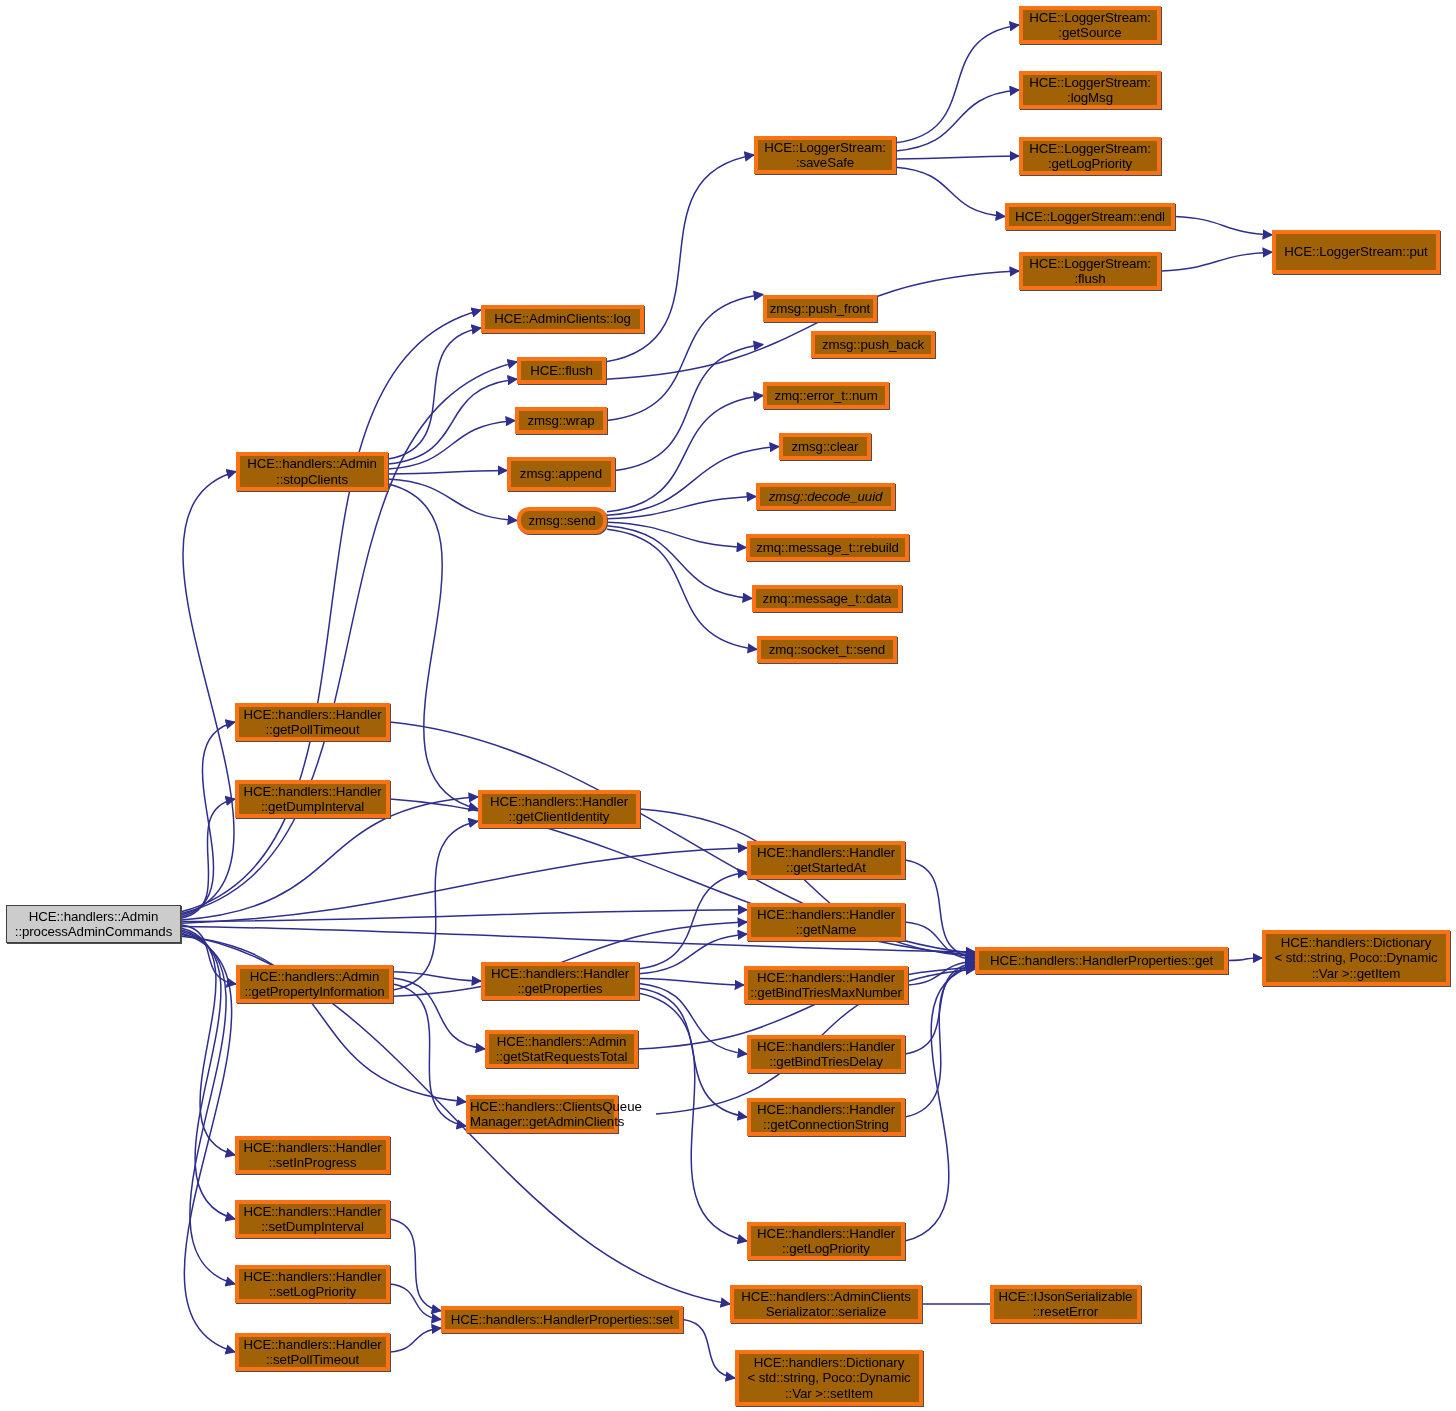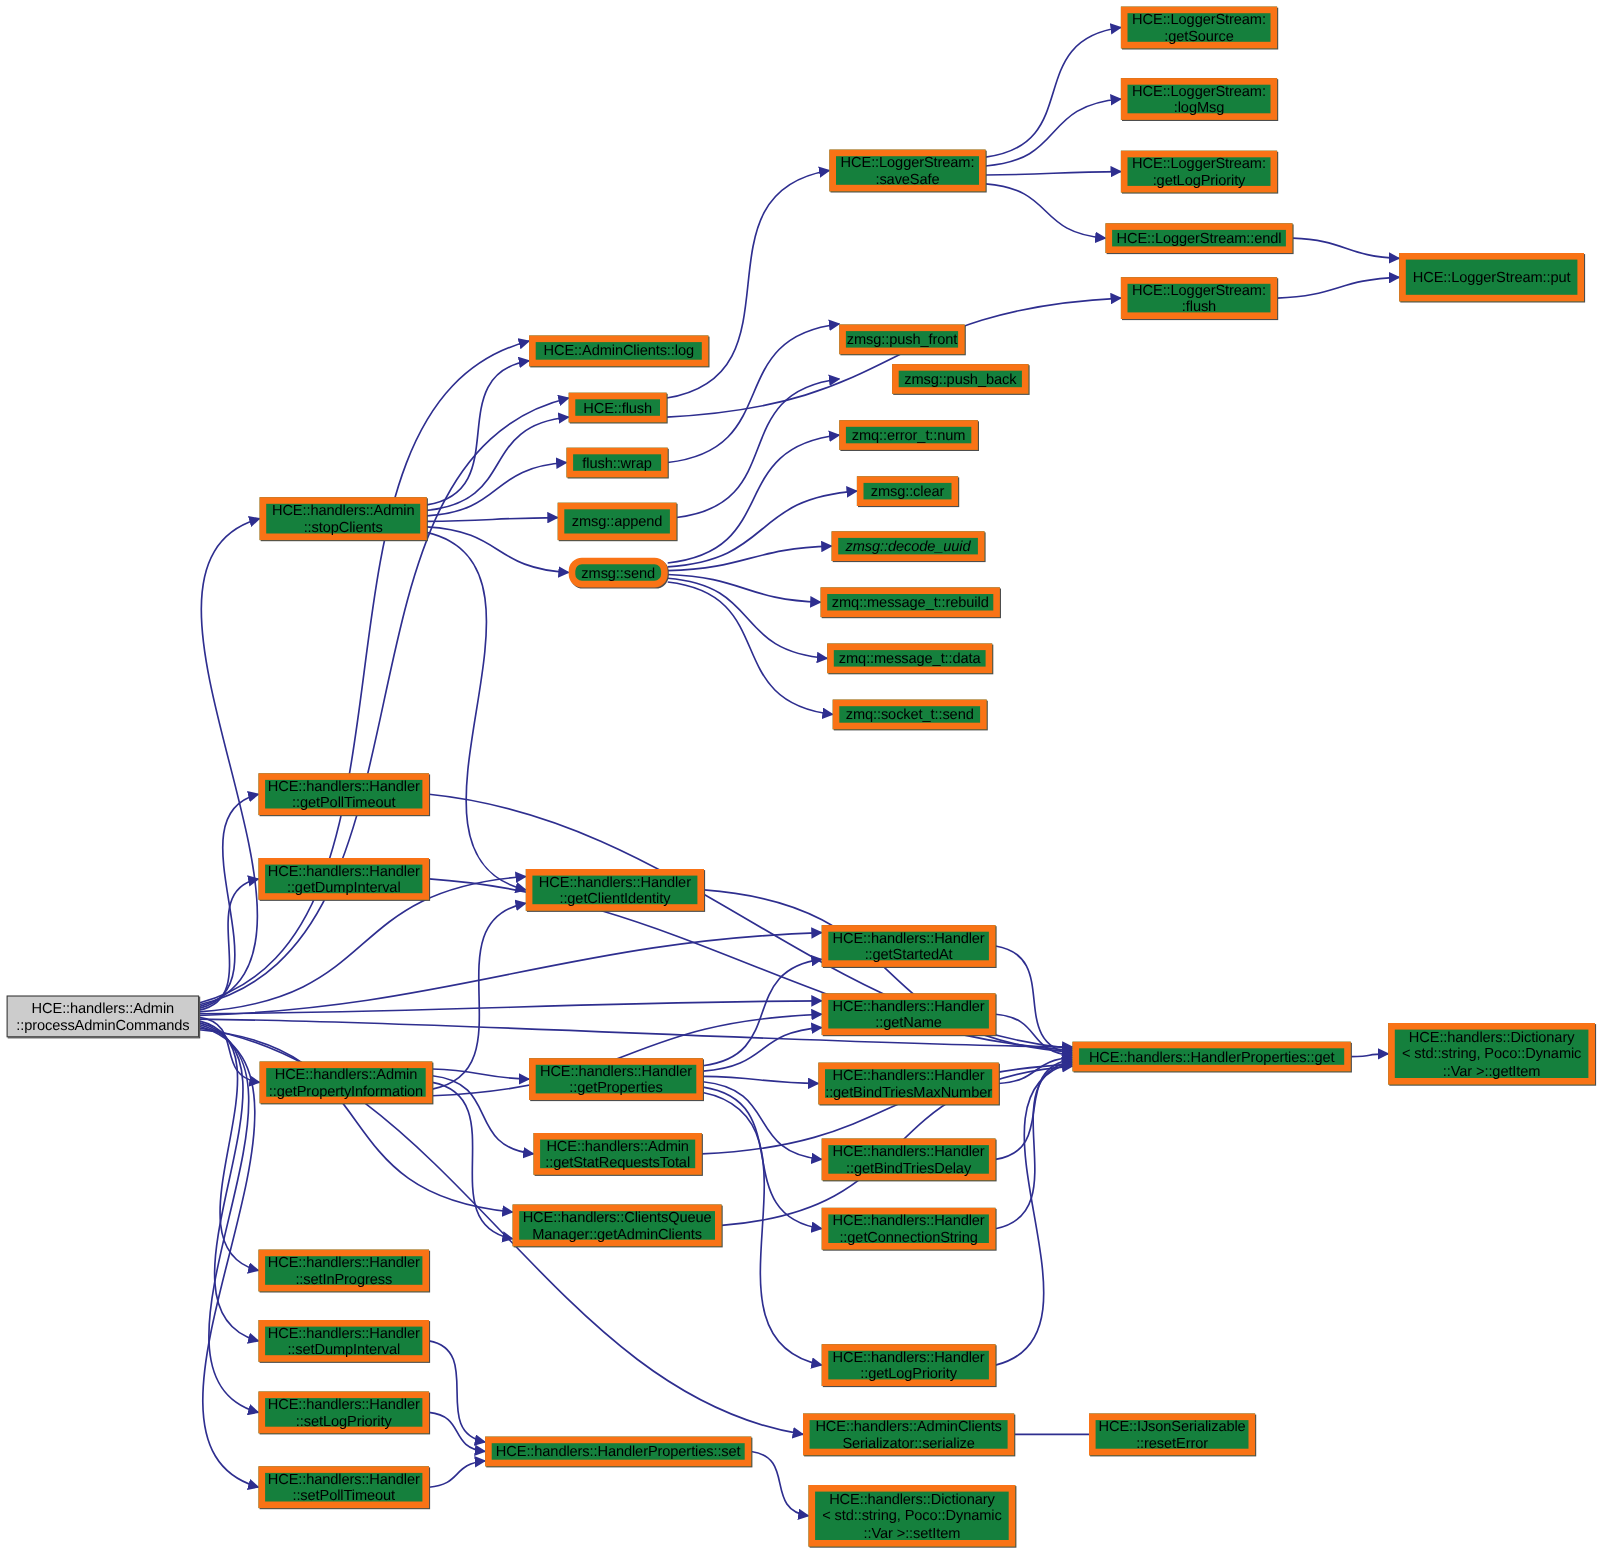--- a/index.html
+++ b/index.html
@@ -11,22 +11,22 @@
     font-family:"Liberation Sans", sans-serif;
     overflow:hidden;
   }
   svg.edges{
     position:absolute;left:0;top:0;width:1456px;height:1411px;
     pointer-events:none;
   }
   .node{
     position:absolute;
     box-sizing:border-box;
-    border:6px solid #f97316;
-    background:#15803d;
+    border:4px solid #f97316;
+    background:#a16207;
     color:#000000;
     display:flex;
     align-items:center;
     justify-content:center;
     text-align:center;
     font-size:13.3px;
     line-height:15.5px;
     white-space:pre-line;
     letter-spacing:-0.1px;
     box-shadow:1px 1px 0 0 #4d4d4d;
@@ -117,21 +117,21 @@
         <path d="M 656 1114 C 843.008 1099.514, 787.992 983.626, 975 969.14" fill="none" stroke="#2e2e8f" stroke-width="1.5" marker-end="url(#arrow)"></path>
       </g>
   </svg>
   <div id="node-layer">
       <div class="node root" style="left: 6px; top: 905px; width: 175px; height: 38px;"><span class="lbl">HCE::handlers::Admin
 ::processAdminCommands</span></div>
       <div class="node" style="left: 236px; top: 452px; width: 152px; height: 39px;"><span class="lbl">HCE::handlers::Admin
 ::stopClients</span></div>
       <div class="node" style="left: 481px; top: 305px; width: 163px; height: 28px;"><span class="lbl">HCE::AdminClients::log</span></div>
       <div class="node" style="left: 517px; top: 357px; width: 89px; height: 27px;"><span class="lbl">HCE::flush</span></div>
-      <div class="node" style="left: 515px; top: 407px; width: 92px; height: 27px;"><span class="lbl">flush::wrap</span></div>
+      <div class="node" style="left: 515px; top: 407px; width: 92px; height: 27px;"><span class="lbl">zmsg::wrap</span></div>
       <div class="node" style="left: 507px; top: 457px; width: 108px; height: 34px;"><span class="lbl">zmsg::append</span></div>
       <div class="node" style="left: 517px; top: 507px; width: 90px; height: 27px; border-radius: 12px;"><span class="lbl">zmsg::send</span></div>
       <div class="node" style="left: 754px; top: 136px; width: 142px; height: 38px;"><span class="lbl">HCE::LoggerStream:
 :saveSafe</span></div>
       <div class="node" style="left: 1019px; top: 6px; width: 142px; height: 38px;"><span class="lbl">HCE::LoggerStream:
 :getSource</span></div>
       <div class="node" style="left: 1019px; top: 71px; width: 142px; height: 38px;"><span class="lbl">HCE::LoggerStream:
 :logMsg</span></div>
       <div class="node" style="left: 1019px; top: 137px; width: 142px; height: 38px;"><span class="lbl">HCE::LoggerStream:
 :getLogPriority</span></div>
@@ -152,21 +152,21 @@
       <div class="node" style="left: 235px; top: 780px; width: 155px; height: 38px;"><span class="lbl">HCE::handlers::Handler
 ::getDumpInterval</span></div>
       <div class="node" style="left: 478px; top: 790px; width: 162px; height: 38px;"><span class="lbl">HCE::handlers::Handler
 ::getClientIdentity</span></div>
       <div class="node" style="left: 236px; top: 965px; width: 157px; height: 38px;"><span class="lbl">HCE::handlers::Admin
 ::getPropertyInformation</span></div>
       <div class="node" style="left: 481px; top: 962px; width: 158px; height: 38px;"><span class="lbl">HCE::handlers::Handler
 ::getProperties</span></div>
       <div class="node" style="left: 485px; top: 1030px; width: 153px; height: 38px;"><span class="lbl">HCE::handlers::Admin
 ::getStatRequestsTotal</span></div>
-      <div class="node" style="left: 466px; top: 1095px; width: 190px; height: 38px;"><span class="lbl">HCE::handlers::ClientsQueue
+      <div class="node" style="left: 466px; top: 1095px; width: 152px; height: 38px;"><span class="lbl">HCE::handlers::ClientsQueue
 Manager::getAdminClients</span></div>
       <div class="node" style="left: 747px; top: 841px; width: 158px; height: 38px;"><span class="lbl">HCE::handlers::Handler
 ::getStartedAt</span></div>
       <div class="node" style="left: 747px; top: 903px; width: 158px; height: 38px;"><span class="lbl">HCE::handlers::Handler
 ::getName</span></div>
       <div class="node" style="left: 744px; top: 966px; width: 164px; height: 38px;"><span class="lbl">HCE::handlers::Handler
 ::getBindTriesMaxNumber</span></div>
       <div class="node" style="left: 747px; top: 1035px; width: 158px; height: 38px;"><span class="lbl">HCE::handlers::Handler
 ::getBindTriesDelay</span></div>
       <div class="node" style="left: 747px; top: 1098px; width: 158px; height: 38px;"><span class="lbl">HCE::handlers::Handler

